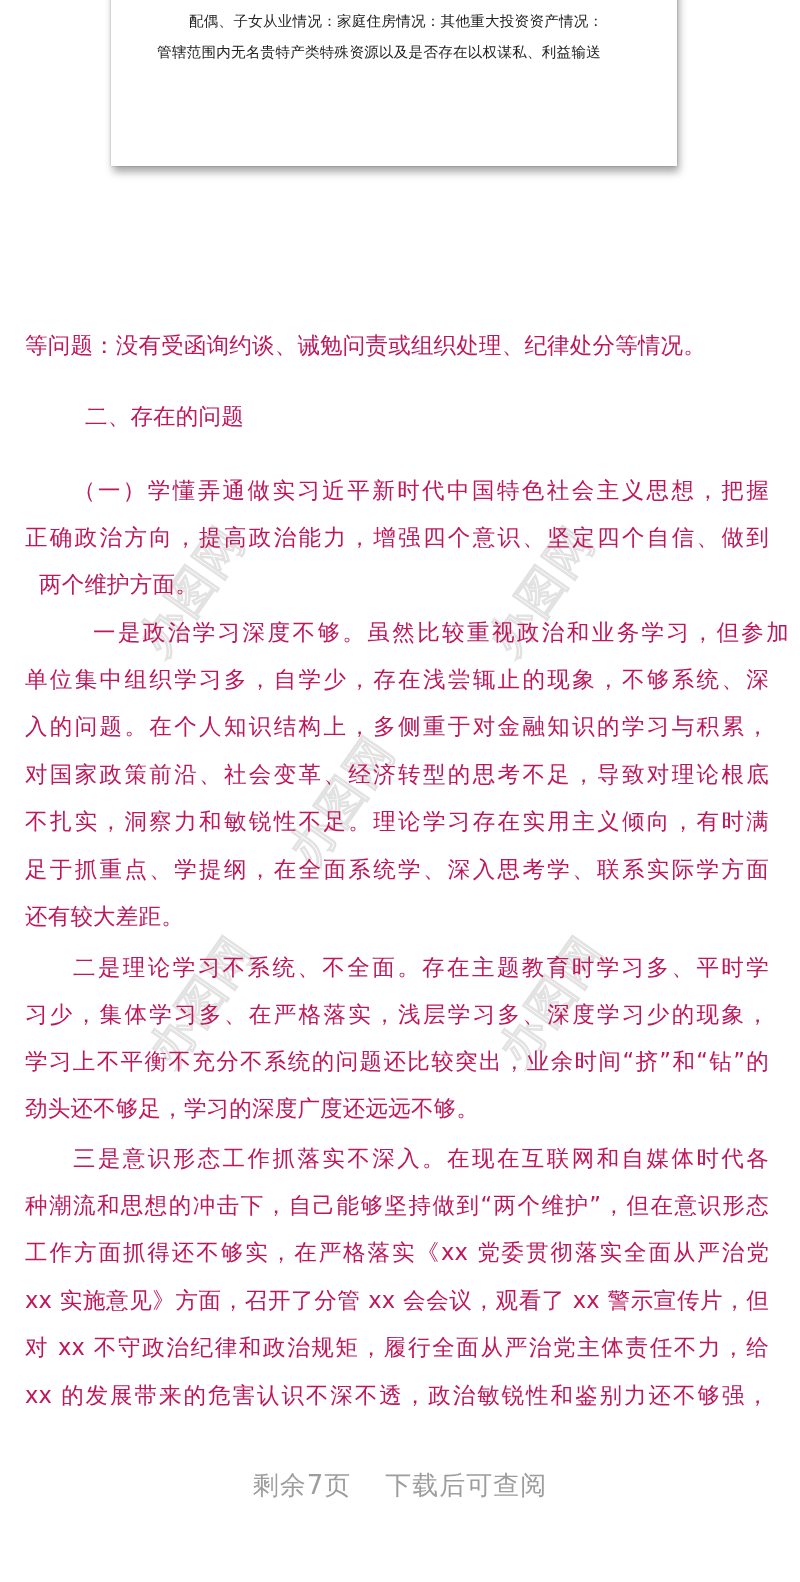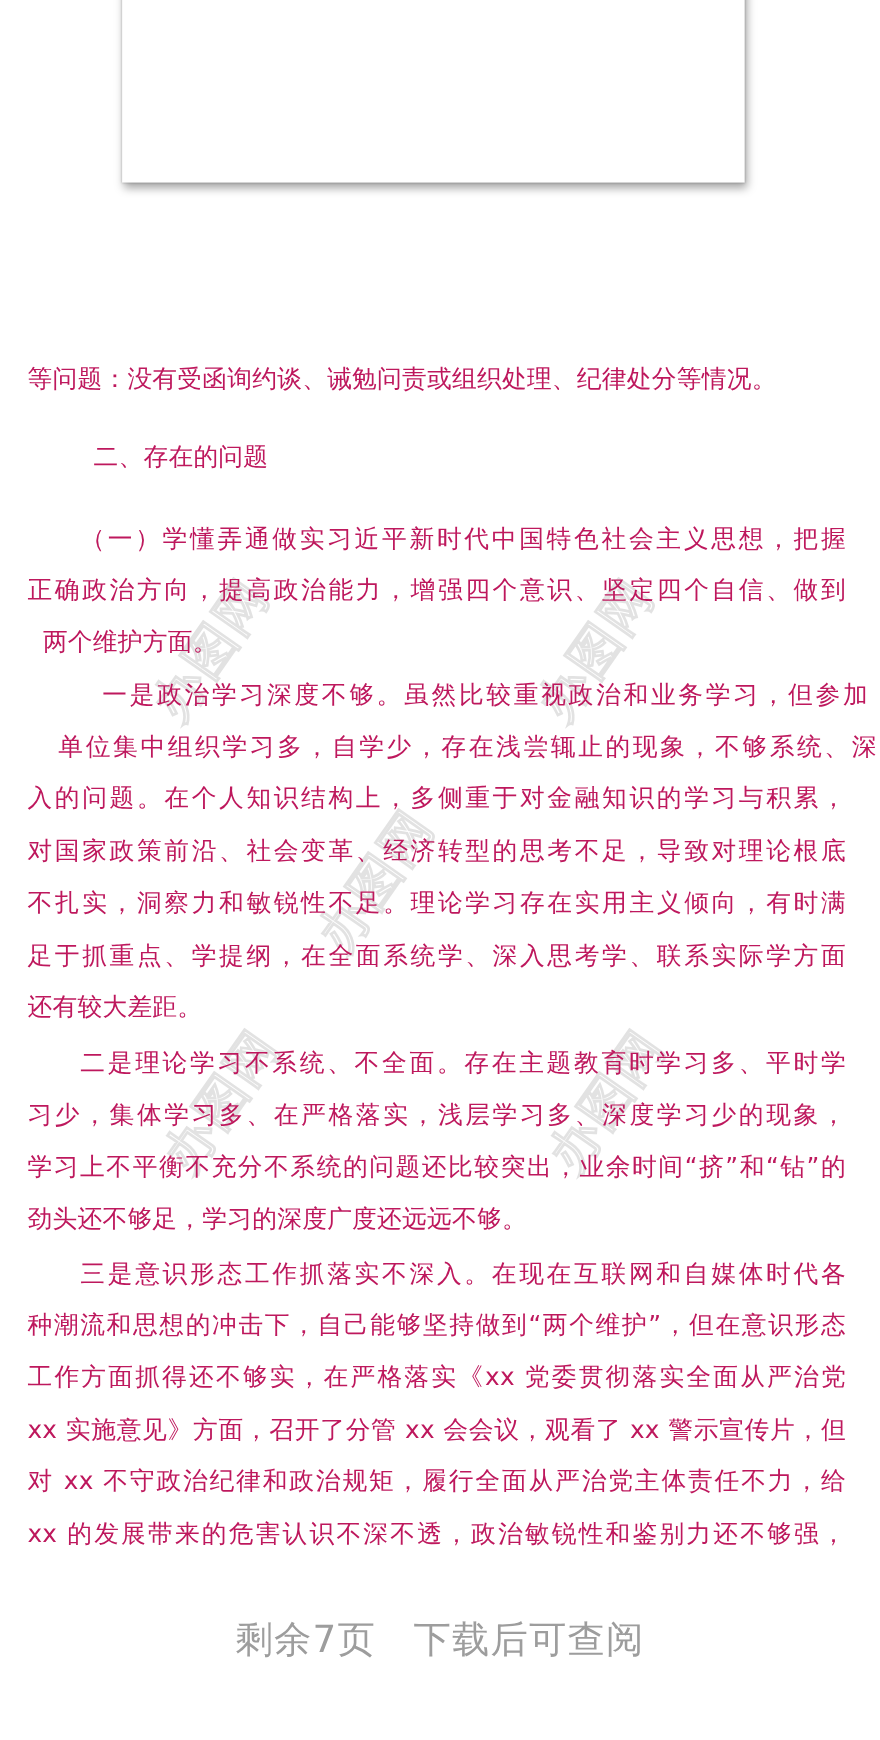--- a/index.html
+++ b/index.html
@@ -72,50 +72,52 @@
       -webkit-text-fill-color: transparent;
     }
 
     
     .remaining-banner {
       position: absolute;
       left: 0;
       top: 1468px;
       width: 800px;
       text-align: center;
-      font-size: 34px;
+      font-size: 26px;
       color: #9d9d9d;
       letter-spacing: 1px;
     }
     .remaining-banner .gap { display: inline-block; width: 34px; }
   </style>
 </head>
 <body>
 
 <div class="preview-card">
 
+  <div class="preview-line l1">配偶、子女从业情况：家庭住房情况：其他重大投资资产情况：</div>
+  <div class="preview-line l2">管辖范围内无名贵特产类特殊资源以及是否存在以权谋私、利益输送</div>
 </div>
 
 <div class="watermark" style="left:120px; top:560px;">办图网</div>
 <div class="watermark" style="left:470px; top:560px;">办图网</div>
 <div class="watermark" style="left:270px; top:770px;">办图网</div>
 <div class="watermark" style="left:130px; top:970px;">办图网</div>
 <div class="watermark" style="left:480px; top:970px;">办图网</div>
 
 <div class="doc">
   <p style="left:25px; top:322px;">等问题：没有受函询约谈、诫勉问责或组织处理、纪律处分等情况。</p>
 
   <p style="left:85px; top:393px;">二、存在的问题</p>
 
   <p style="left:73px; top:467px; width:696px; text-align:justify; text-align-last:justify;">（一）学懂弄通做实习近平新时代中国特色社会主义思想，把握</p>
   <p class="justify" style="left:25px; top:514px;">正确政治方向，提高政治能力，增强四个意识、坚定四个自信、做到</p>
   <p style="left:39px; top:561px;">两个维护方面。</p>
 
   <p style="left:73px; top:609px; width:696px; text-align:justify; text-align-last:justify;margin-left:20px;">一是政治学习深度不够。虽然比较重视政治和业务学习，但参加</p>
-  <p class="justify" style="left:25px; top:656px;margin-left:28px;">单位集中组织学习多，自学少，存在浅尝辄止的现象，不够系统、深</p>
+  <p class="justify" style="left:25px; top:656px;">单位集中组织学习多，自学少，存在浅尝辄止的现象，不够系统、深</p>
   <p class="justify" style="left:25px; top:703px;">入的问题。在个人知识结构上，多侧重于对金融知识的学习与积累，</p>
   <p class="justify" style="left:25px; top:751px;">对国家政策前沿、社会变革、经济转型的思考不足，导致对理论根底</p>
   <p class="justify" style="left:25px; top:798px;">不扎实，洞察力和敏锐性不足。理论学习存在实用主义倾向，有时满</p>
   <p class="justify" style="left:25px; top:846px;">足于抓重点、学提纲，在全面系统学、深入思考学、联系实际学方面</p>
   <p style="left:25px; top:893px;">还有较大差距。</p>
 
   <p style="left:73px; top:944px; width:696px; text-align:justify; text-align-last:justify;">二是理论学习不系统、不全面。存在主题教育时学习多、平时学</p>
   <p class="justify" style="left:25px; top:991px;">习少，集体学习多、在严格落实，浅层学习多、深度学习少的现象，</p>
   <p class="justify" style="left:25px; top:1038px;">学习上不平衡不充分不系统的问题还比较突出，业余时间“挤”和“钻”的</p>
   <p style="left:25px; top:1085px;text-align:right;">劲头还不够足，学习的深度广度还远远不够。</p>

